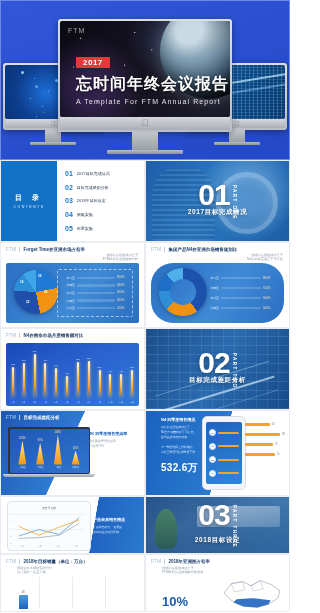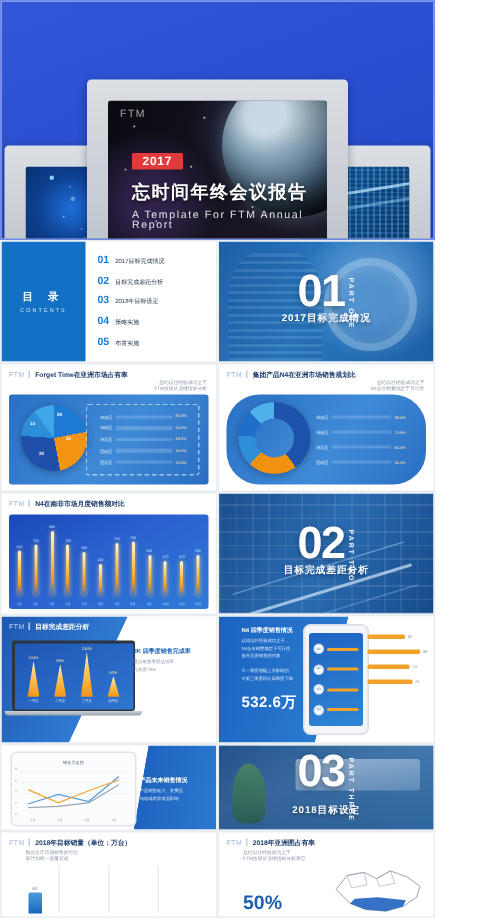--- a/index.html
+++ b/index.html
@@ -13,23 +13,22 @@
   
   .hero {
     position: relative; width: 290px; height: 160px;
     background: linear-gradient(160deg, #3157d8 0%, #2a4fd0 45%, #2449c7 100%);
     overflow: hidden;
     border: 1px solid #6d8ae6;
   }
   .hero .imac { position: absolute; }
   .screen-body {
     background: linear-gradient(180deg, #dcdfe4, #b9bec6);
-    border-radius: 3px; padding: 14px;
+    border-radius: 3px; padding: 2px;
     box-shadow: 0 2px 6px rgba(0,0,0,.35);
-    margin-top: 34px;
   }
   .screen-inner { border-radius: 2px; overflow: hidden; position: relative; }
   .chin {
     background: linear-gradient(180deg, #d5d8dd, #a9aeb6);
     display: flex; align-items: center; justify-content: center;
   }
   .apple-logo { color: #6b7079; font-size: 7px; line-height: 1; }
   .stand {
     background: linear-gradient(180deg, #c2c6cc, #9ba0a8);
     margin: 0 auto;
@@ -110,21 +109,21 @@
     position: absolute; left: 8px; top: 6px;
     color: rgba(255,255,255,.62); font-size: 7px; letter-spacing: 1px;
   }
   .hero-text { position: absolute; left: 16px; top: 30px; z-index: 2; }
   .badge-2017 {
     display: inline-block; background: #e23a3a; color: #fff;
     font-size: 8px; font-weight: bold; padding: 1px 7px; border-radius: 1px;
     letter-spacing: .5px;
   }
   .hero-title {
-    color: #fff; font-size: 12px; font-weight: bold; margin-top: 5px;
+    color: #fff; font-size: 16px; font-weight: bold; margin-top: 5px;
     letter-spacing: 1px; text-shadow: 0 1px 3px rgba(0,0,0,.6);
   }
   .hero-sub {
     color: rgba(255,255,255,.88); font-size: 7px; margin-top: 3px;
     letter-spacing: 1.1px;
   }
 
   
   .grid {
     position: absolute; left: 0; top: 160px; width: 268px;
@@ -815,17 +814,17 @@
         <span class="sl-title">2018年亚洲图占有率</span>
       </div>
       <div class="sl-note" style="left:16px;top:11px">总结以往经验成功之于</div>
       <div class="sl-note" style="left:16px;top:15px">FTM技研从业绩指标分析测算</div>
       <svg class="map-shape" viewBox="0 0 120 64">
         <path d="M6,30 L20,12 L42,8 L58,16 L76,6 L98,14 L114,26 L110,40 L92,52 L70,58 L44,56 L24,48 Z" fill="none" stroke="#7d8b9c" stroke-width="1"></path>
         <path d="M24,48 L44,56 L70,58 L92,52 L96,44 L60,40 L30,42 Z" fill="#1f63c0" opacity=".9"></path>
         <path d="M20,12 L42,8 L46,24 L26,28 Z" fill="none" stroke="#9aa6b4" stroke-width=".8"></path>
         <path d="M58,16 L76,6 L82,22 L62,26 Z" fill="none" stroke="#9aa6b4" stroke-width=".8"></path>
       </svg>
-      <div class="map-big">50%</div>
+      <div class="map-big">10%</div>
     </div>
 
   </div>
 </div>
 
 </body></html>

